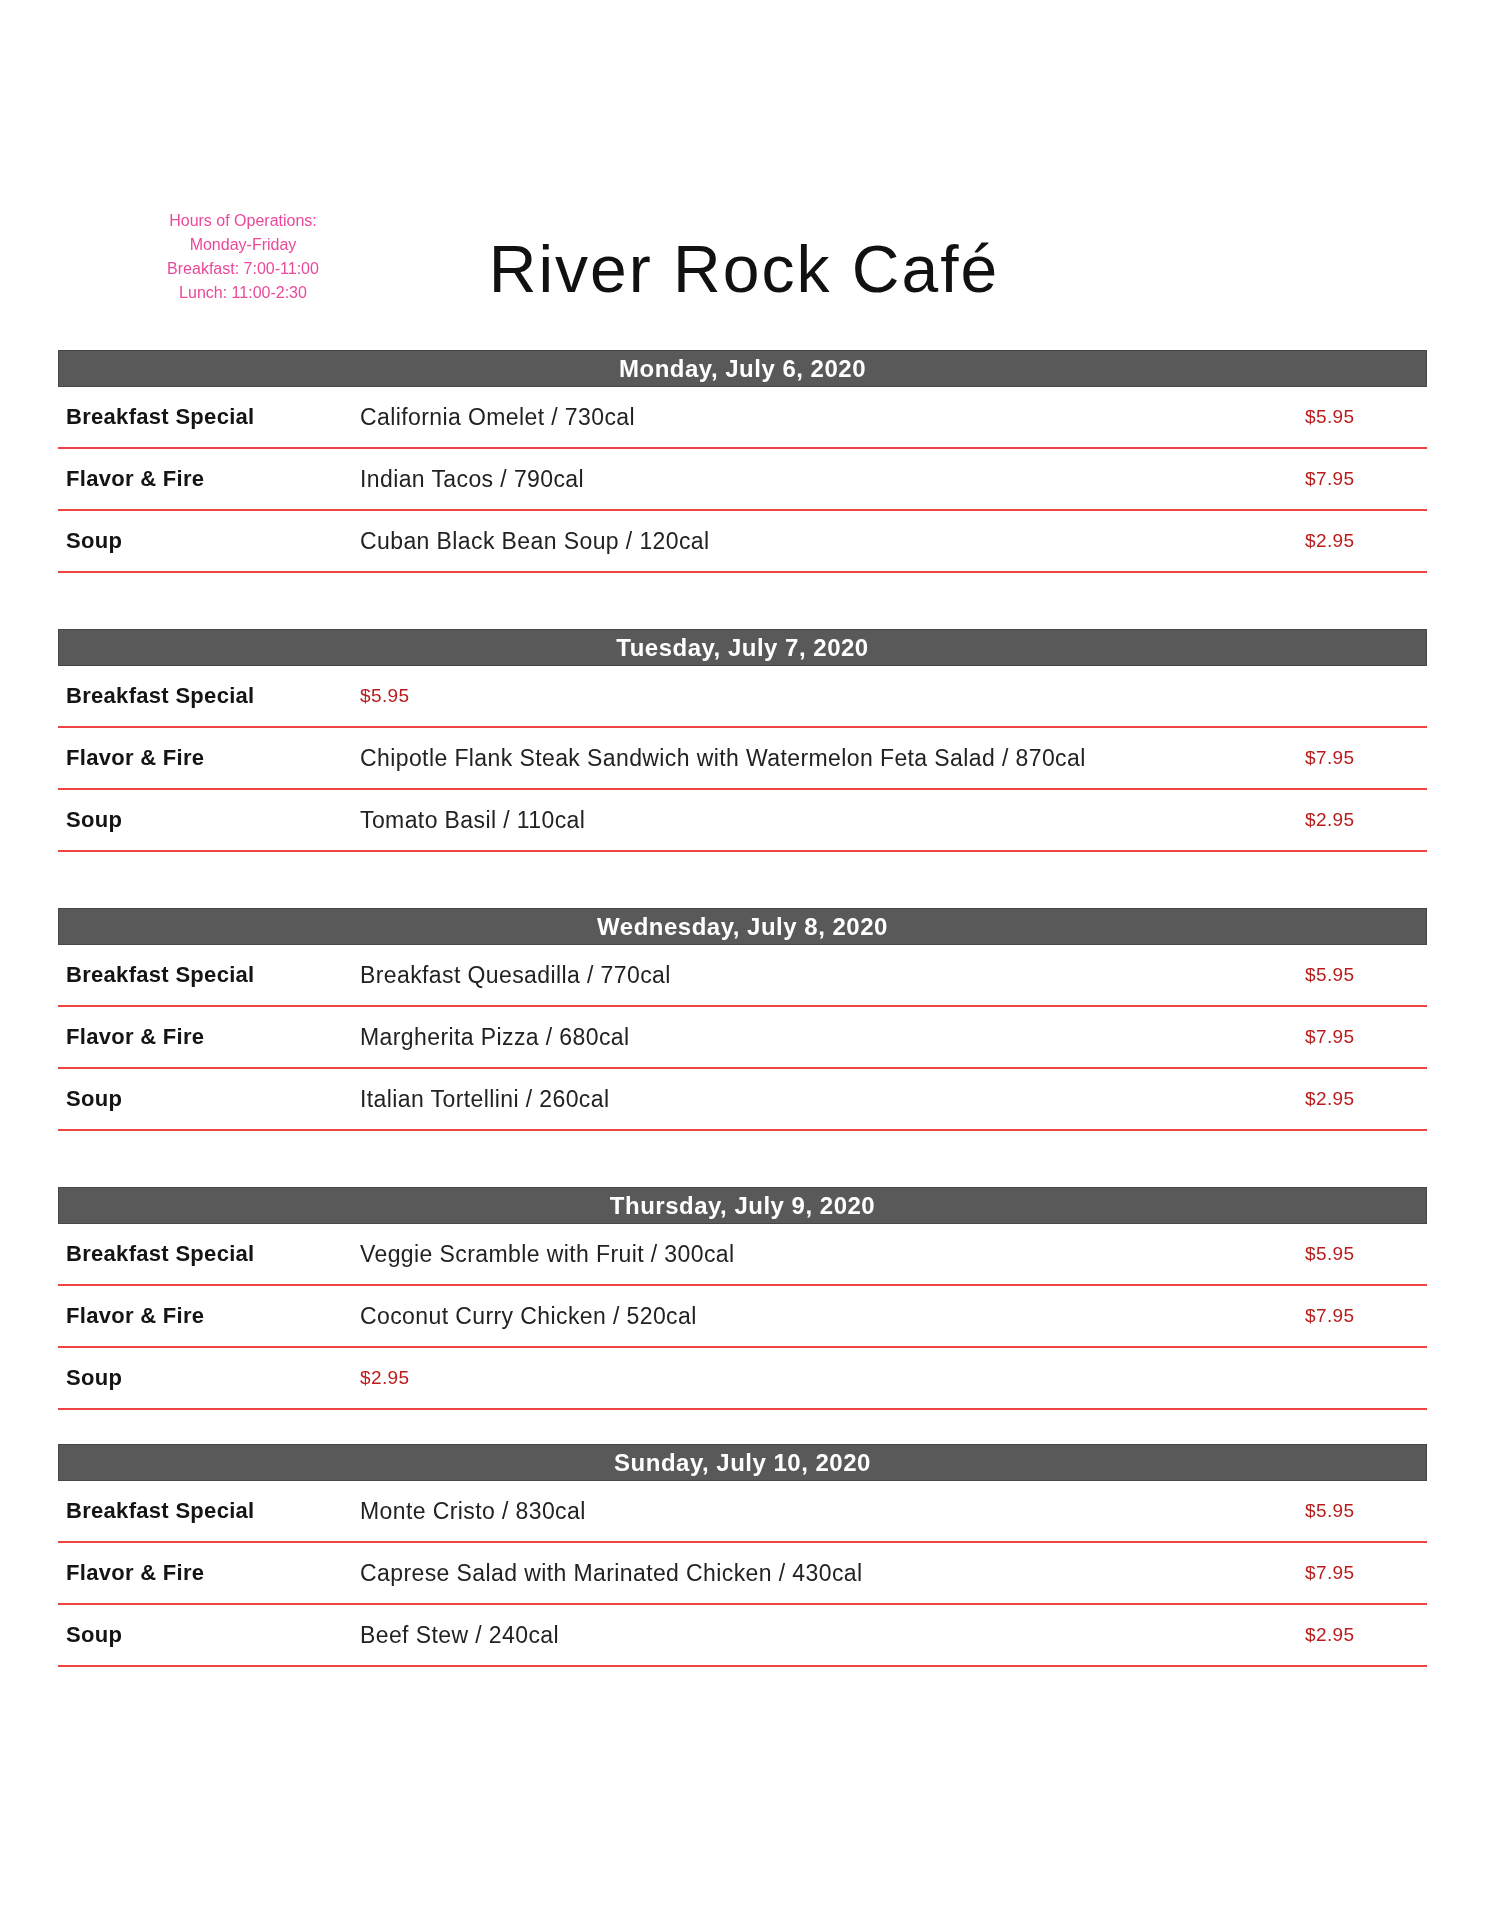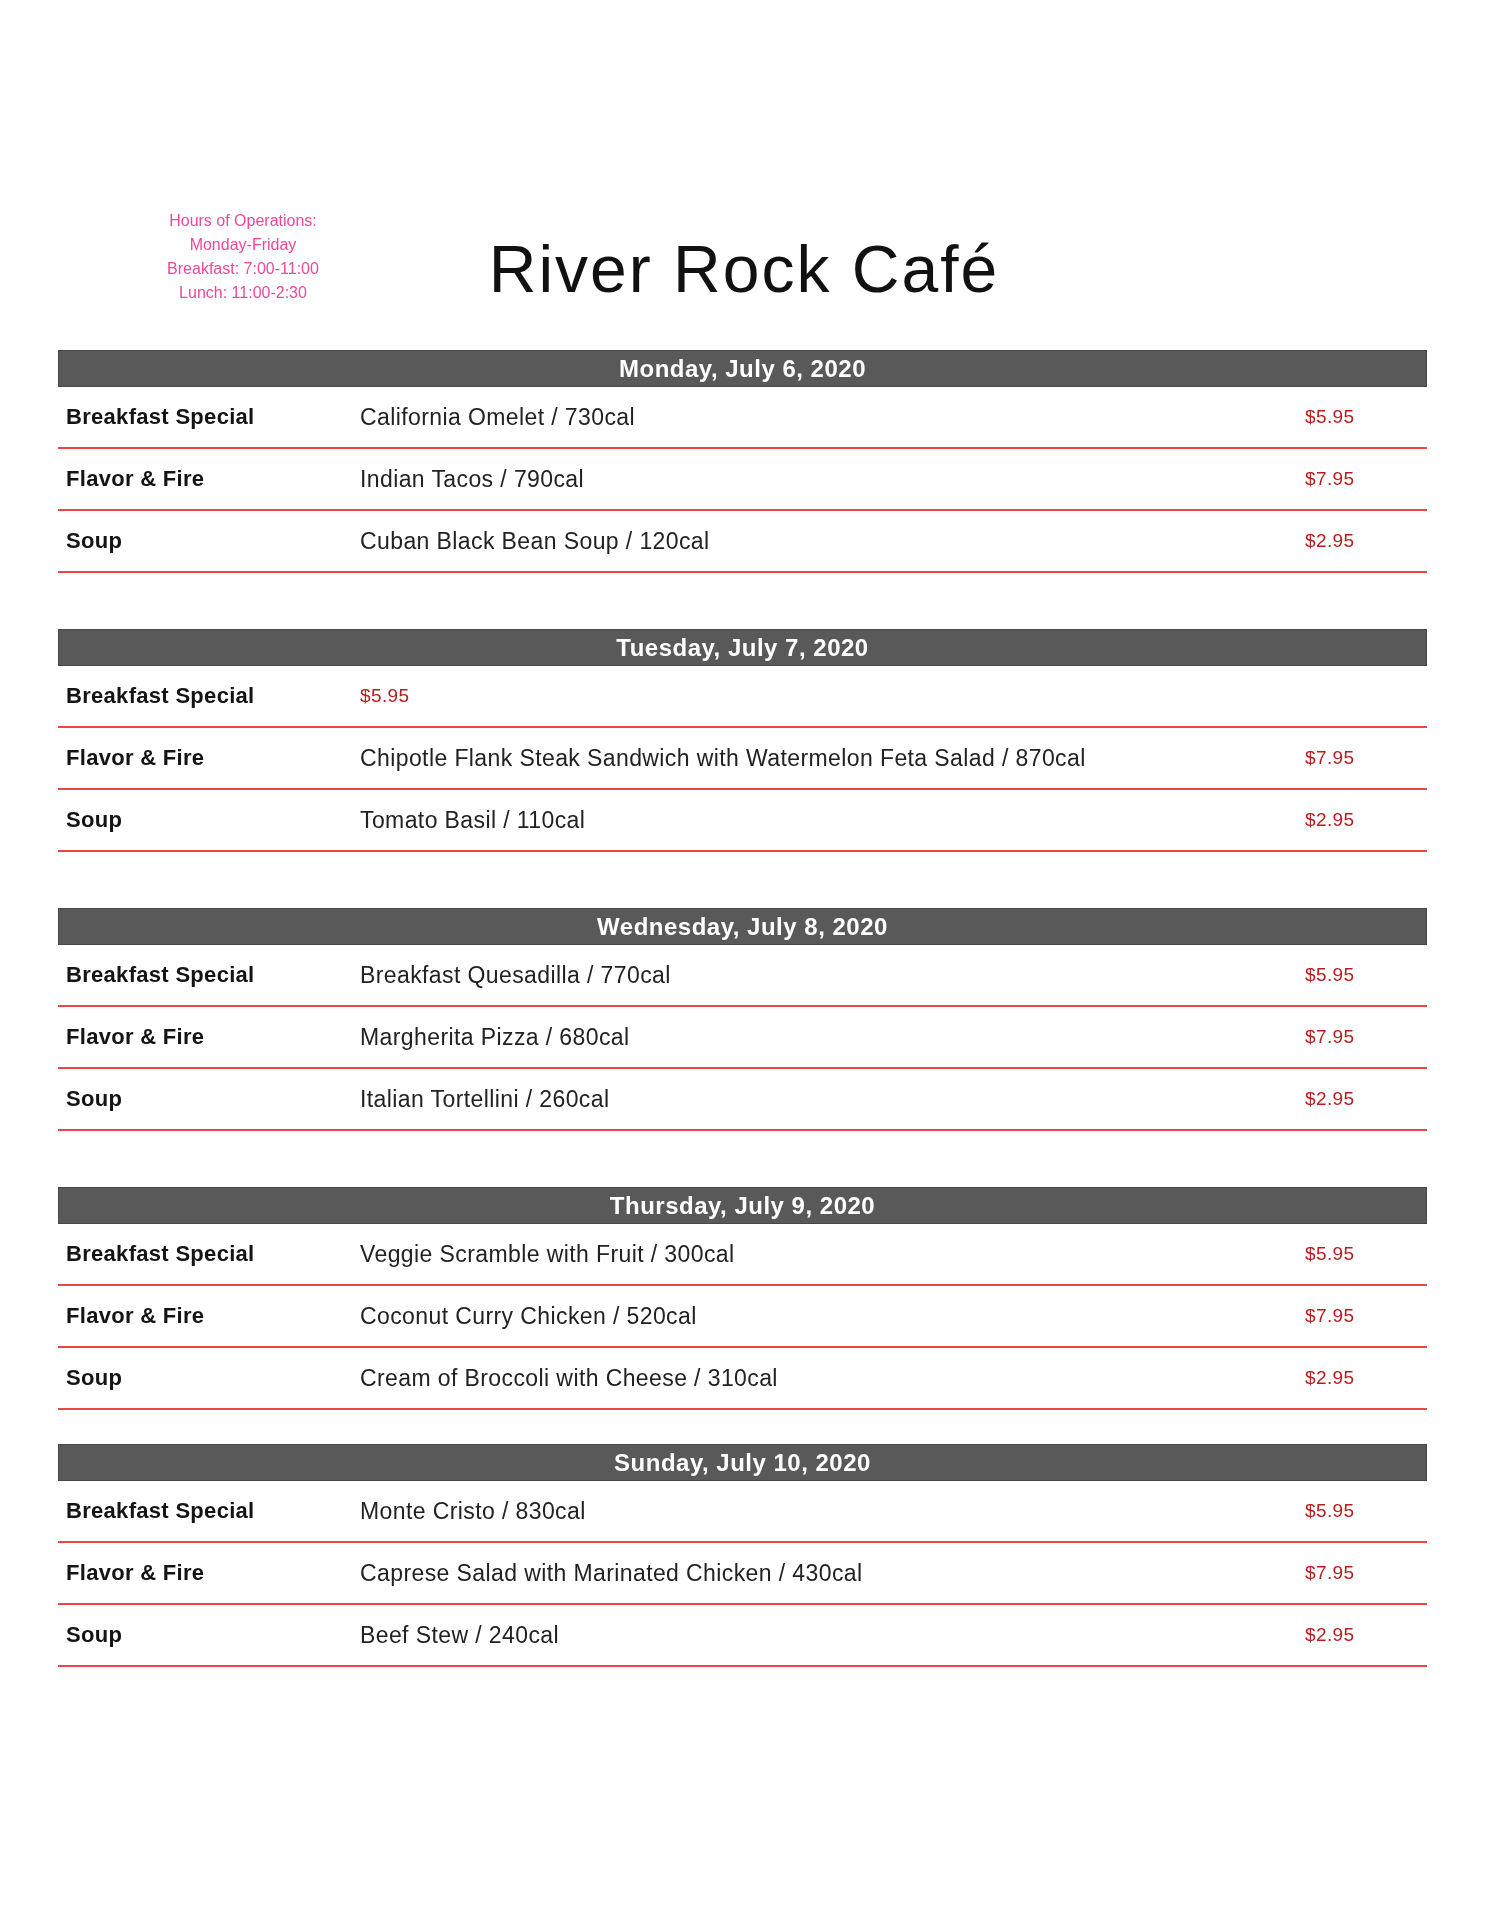--- a/index.html
+++ b/index.html
@@ -168,21 +168,20 @@
         <div class="item">Veggie Scramble with Fruit / 300cal</div>
         <div class="price">$5.95</div>
       </div>
       <div class="menu-row">
         <div class="cat">Flavor &amp; Fire</div>
         <div class="item">Coconut Curry Chicken / 520cal</div>
         <div class="price">$7.95</div>
       </div>
       <div class="menu-row">
         <div class="cat">Soup</div>
-        <div class="item">Cream of Broccoli with Cheese / 310cal</div>
         <div class="price">$2.95</div>
       </div>
     </section>
 
     <section class="day-section">
       <div class="day-header">
         <span>Sunday, July 10, 2020</span>
       </div>
       <div class="menu-row">
         <div class="cat">Breakfast Special</div>

